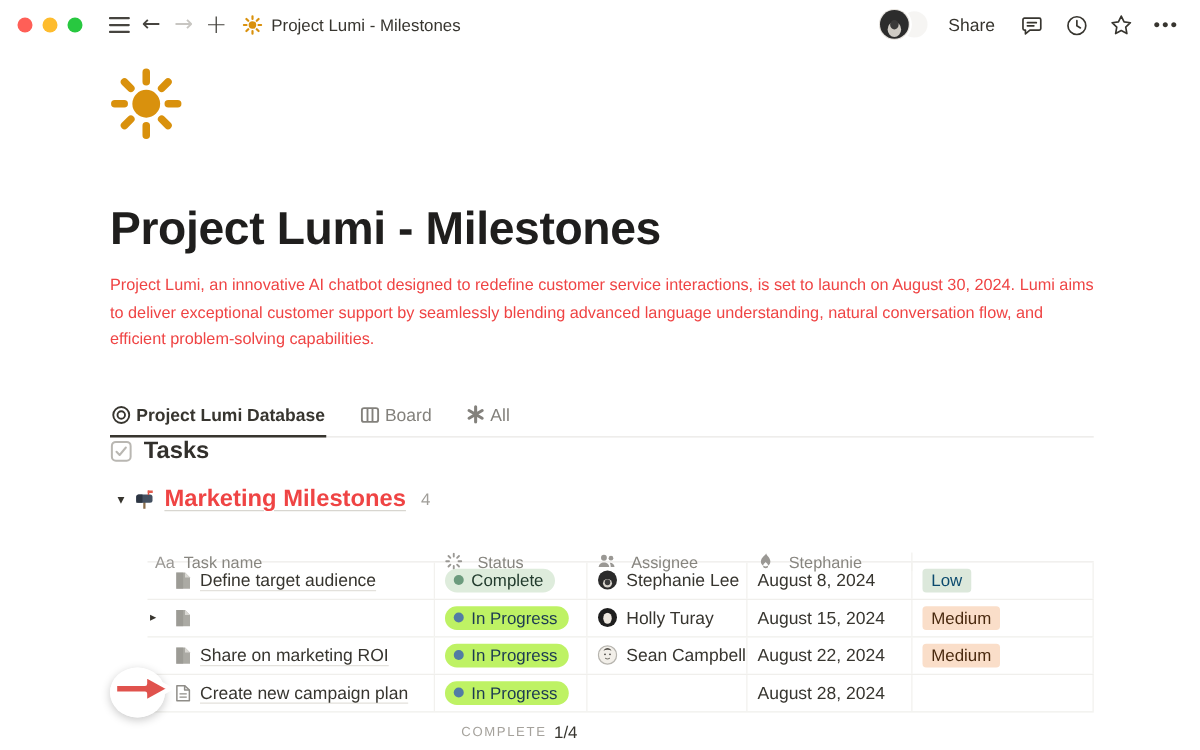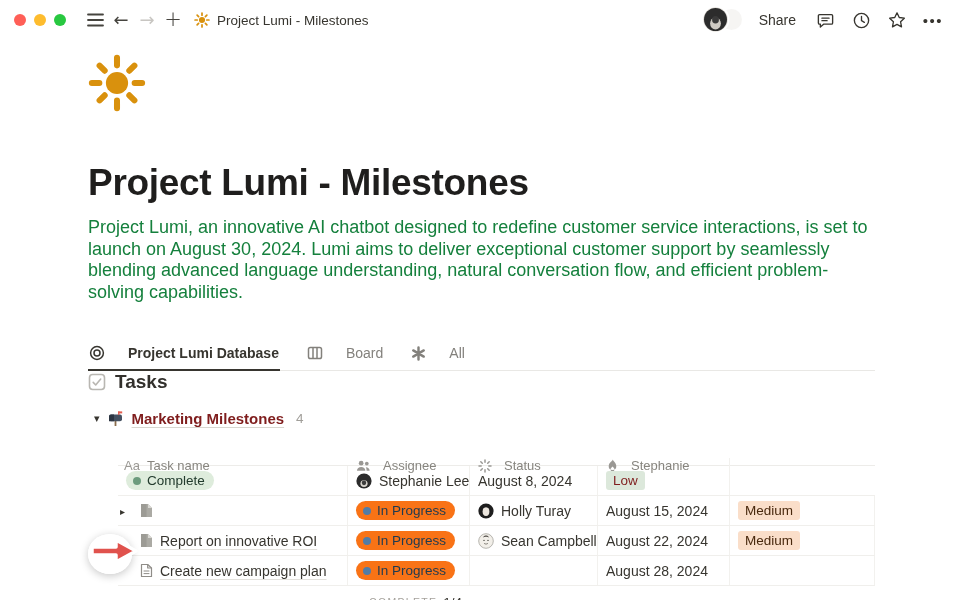--- a/index.html
+++ b/index.html
@@ -22,56 +22,56 @@
   .tb-right { margin-left:auto; display:flex; align-items:center; gap:10px; }
   .avatar-stack { position:relative; width:40px; height:26px; }
   .avatar-ghost { position:absolute; left:18px; top:2px; width:21px; height:21px; border-radius:50%; background:#efede9; opacity:.55; }
   .avatar-main { position:absolute; left:0; top:0; width:25px; height:25px; border-radius:50%; overflow:hidden; box-shadow:0 0 0 1.5px #fff; }
   .share { font-size:14px; color:#37352f; padding:4px 6px; border-radius:4px; cursor:pointer; }
   .ellipsis { font-size:15px; letter-spacing:1.5px; color:#37352f; }
   
   .content { padding:14px 85px 0 88px; position:relative; }
   .page-icon { width:58px; height:58px; cursor:pointer; display:block; }
   .page-title { margin-top:50px; font-size:37px; font-weight:700; letter-spacing:-.3px; color:#1f1e1d; }
-  .page-desc { margin-top:13px; font-size:18px; line-height:21.6px; color:#15803d; max-width:792px; }
+  .page-desc { margin-top:13px; font-size:13px; line-height:21.6px; color:#ef4444; max-width:792px; }
   
   .tabs { margin-top:37px; display:flex; align-items:flex-end; gap:26px; border-bottom:1px solid #e9e8e5; }
-  .tab { display:flex; align-items:center; gap:23px; font-size:14px; padding:5px 1px 8px; color:#83817c; cursor:pointer; border-bottom:2px solid transparent; margin-bottom:-1px; }
+  .tab { display:flex; align-items:center; gap:4px; font-size:14px; padding:5px 1px 8px; color:#83817c; cursor:pointer; border-bottom:2px solid transparent; margin-bottom:-1px; }
   .tab.active { color:#37352f; font-weight:600; border-bottom-color:#37352f; }
   .tab svg { flex:none; }
   
   .tasks-head { margin-top:0; display:flex; align-items:center; gap:9px; }
   .tasks-head .txt { font-size:19px; font-weight:700; color:#32302c; }
   
   .group-row { margin-top:17px; margin-left:6px; display:flex; align-items:center; gap:8px; cursor:pointer; }
   .tri { font-size:11px; color:#37352f; font-family:"DejaVu Sans",sans-serif; }
-  .group-name { font-size:15px; font-weight:700; color:#7f1d1d; text-decoration:underline; text-decoration-color:#d8d6d0; text-underline-offset:3px; text-decoration-thickness:1px; }
+  .group-name { font-size:19px; font-weight:700; color:#ef4444; text-decoration:underline; text-decoration-color:#d8d6d0; text-underline-offset:3px; text-decoration-thickness:1px; }
   .group-count { font-size:13.5px; color:#a09e99; margin-left:4px; }
   
   .table { margin-left:30px; margin-top:11px; width:757px; }
   .trow { display:grid; grid-template-columns:230px 122px 128px 132px 145px; align-items:stretch; }
   .thead { height:28px; border-bottom:1px solid #edece9; }
   .thead .cell { color:#87857f; font-size:13px; gap:6px; border-right:1px solid transparent;margin-top:20px; }
   .tbody-row { height:30px; border-bottom:1px solid #f0efec; position:relative; }
   .cell { display:flex; align-items:center; padding:0 8px; font-size:14px; color:#37352f; border-right:1px solid #f2f1ee; cursor:pointer; min-width:0; }
   .cell:last-child { border-right:1px solid #f2f1ee; }
   .cell.name { padding-left:22px; position:relative; gap:7px; }
   .thead .cell.name { padding-left:6px; }
   .task-title { font-size:14px; font-weight:500; color:#37352f; text-decoration:underline; text-decoration-color:#e3e1dc; text-underline-offset:3px; text-decoration-thickness:1px; white-space:nowrap; }
   .row-toggle { position:absolute; left:2px; top:50%; transform:translateY(-50%); font-size:10px; color:#37352f; font-family:"DejaVu Sans",sans-serif; }
   .aa { font-size:13px; color:#9a9894; }
   
   .pill { display:inline-flex; align-items:center; gap:6px; padding:2px 9px 2px 7px; border-radius:12px; font-size:13.5px; white-space:nowrap; }
   .pill .dot { width:8px; height:8px; border-radius:50%; }
   .pill.green { background:#deecdc; color:#223b2d; }
   .pill.green .dot { background:#6c9b7d; }
-  .pill.blue { background:#f97316; color:#1c3a52; }
+  .pill.blue { background:#bef264; color:#1c3a52; }
   .pill.blue .dot { background:#527ca5; }
   .tag { display:inline-block; padding:2px 7px; border-radius:3px; font-size:13.5px; white-space:nowrap; }
-  .tag.green { background:#dce8db; color:#7f1d1d; }
+  .tag.green { background:#dce8db; color:#0c4a6e; }
   .tag.orange { background:#fadec9; color:#49290e; }
   .assignee { display:flex; align-items:center; gap:7px; white-space:nowrap; }
   
   .tfoot { height:32px; }
   .tfoot .cell { border-right:none; justify-content:flex-end; align-items:center; gap:6px; }
   .calc-label { font-size:10.5px; letter-spacing:1.3px; color:#a5a29c; }
   .calc-value { font-size:13.5px; color:#37352f; }
   
   .click-annotation { position:absolute; left:86px; top:533px; width:58px; height:42px; pointer-events:none; }
   .click-annotation .halo { position:absolute; left:2px; top:1px; width:44px; height:40px; border-radius:50%; background:rgba(255,255,255,.92); box-shadow:0 2px 8px rgba(0,0,0,.22); }
@@ -207,43 +207,51 @@
   </div>
 
   <div class="table">
 
     <div class="trow thead">
       <div class="cell name">
         <span class="aa">Aa</span>
         <span>Task name</span>
       </div>
       <div class="cell">
+        <svg width="14" height="14" viewBox="0 0 14 14" stroke="#9a9894" stroke-width="1.5" stroke-linecap="round" style="margin-right:6px">
+            <path d="M7 1v2.2M7 10.8V13M1 7h2.2M10.8 7H13M2.8 2.8l1.5 1.5M9.7 9.7l1.5 1.5M11.2 2.8L9.7 4.3M4.3 9.7l-1.5 1.5"></path>
+          </svg>
+        <span>Status</span>
+      </div>
+      <div class="cell">
         <svg width="15" height="14" viewBox="0 0 16 14" fill="#9a9894" style="margin-right:6px">
             <circle cx="5.5" cy="4" r="2.5"></circle>
             <path d="M1 12c0-2.5 2-4 4.5-4S10 9.5 10 12z"></path>
             <circle cx="11.5" cy="4.4" r="2"></circle>
             <path d="M10.5 8.3c2.3.1 4 1.5 4 3.7h-3.2c0-1.5-.3-2.8-.8-3.7z"></path>
           </svg>
         <span>Assignee</span>
       </div>
       <div class="cell">
-        <svg width="14" height="14" viewBox="0 0 14 14" stroke="#9a9894" stroke-width="1.5" stroke-linecap="round" style="margin-right:6px">
-            <path d="M7 1v2.2M7 10.8V13M1 7h2.2M10.8 7H13M2.8 2.8l1.5 1.5M9.7 9.7l1.5 1.5M11.2 2.8L9.7 4.3M4.3 9.7l-1.5 1.5"></path>
-          </svg>
-        <span>Status</span>
-      </div>
-      <div class="cell">
         <svg width="13" height="14" viewBox="0 0 12 14" fill="#9a9894" style="margin-right:6px">
             <path d="M6.4.6c.3 2 3.4 3.3 3.4 6.7a3.8 3.8 0 1 1-7.6 0C2.2 5.1 3.4 4 4.2 3.1 5 2.3 6.1 1.7 6.4.6zM6 12.6a2 2 0 0 0 2-2c0-1.3-1-1.8-2-3-.9 1.2-2 1.7-2 3a2 2 0 0 0 2 2z"></path>
           </svg>
         <span>Stephanie</span>
       </div>
     </div>
 
     <div class="trow tbody-row">
+      <div class="cell name">
+        <svg width="13" height="15" viewBox="0 0 13 15">
+            <path d="M1 1h7l4 4v9H1z" fill="#abaaa4"></path>
+            <path d="M8 1l4 4H8z" fill="#d9d8d3"></path>
+            <rect x="1" y="1" width="5.5" height="13" fill="#8f8e88" opacity=".55"></rect>
+          </svg>
+        <span class="task-title">Define target audience</span>
+      </div>
       <div class="cell">
         <span class="pill green">
             <span class="dot"></span>
             <span>Complete</span>
           </span>
       </div>
       <div class="cell">
         <span class="assignee">
           <svg width="16" height="16" viewBox="0 0 16 16">
               <circle cx="8" cy="8" r="7.6" fill="#2b2b2b"></circle>
@@ -294,21 +302,21 @@
         </div>
     </div>
 
     <div class="trow tbody-row">
       <div class="cell name">
         <svg width="13" height="15" viewBox="0 0 13 15">
             <path d="M1 1h7l4 4v9H1z" fill="#abaaa4"></path>
             <path d="M8 1l4 4H8z" fill="#d9d8d3"></path>
             <rect x="1" y="1" width="5.5" height="13" fill="#8f8e88" opacity=".55"></rect>
           </svg>
-        <span class="task-title">Report on innovative ROI</span>
+        <span class="task-title">Share on marketing ROI</span>
       </div>
       <div class="cell">
         <span class="pill blue">
             <span class="dot"></span>
             <span>In Progress</span>
           </span>
       </div>
       <div class="cell">
         <span class="assignee">
           <svg width="16" height="16" viewBox="0 0 16 16">

